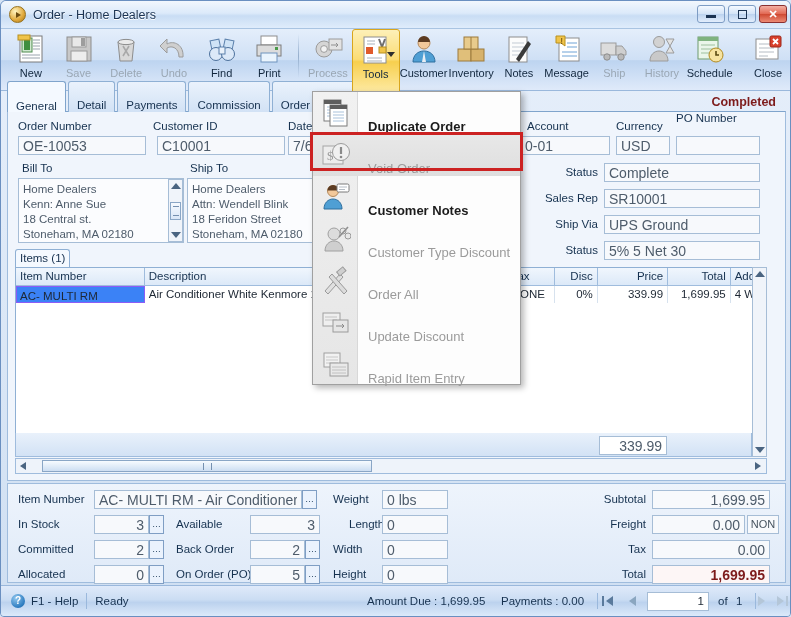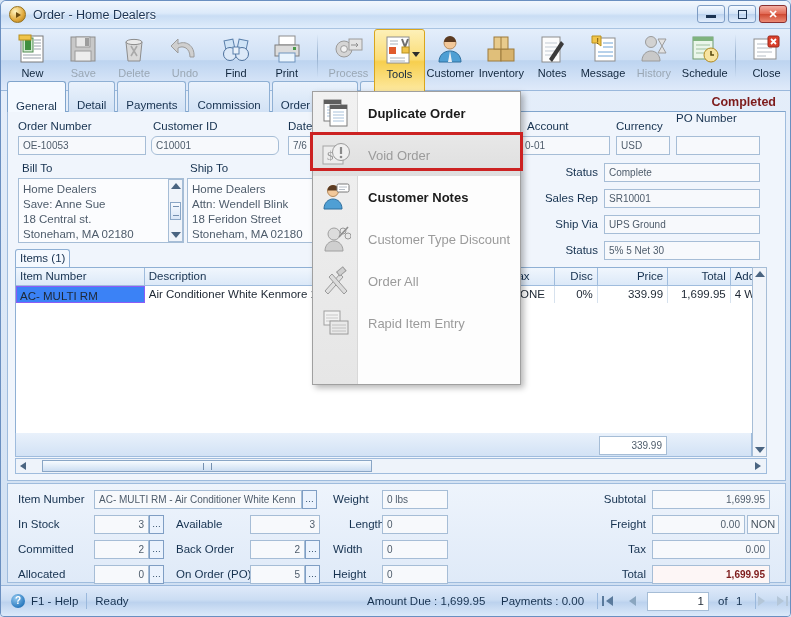--- a/index.html
+++ b/index.html
@@ -104,21 +104,21 @@
     position: absolute; right: 14px; top: 94px; font-size: 12.5px;
     font-weight: bold; color: #7d1b1b; z-index: 3;
   }
   .panel {
     position: absolute; left: 6px; top: 110px; width: 779px; height: 370px;
     background: #f0f5fc; border: 1px solid #9fbcdd; border-top: 1px solid #7fa4cc;
   }
   .lbl { font-size: 11.5px; color: #15314f; }
   .fld {
     border: 1px solid #a6bdd6; background: #fbfcfe; color: #4e5c6b;
-    font-size: 10px; padding: 2px 4px; height: 19px; line-height: 14px;
+    font-size: 14px; padding: 2px 4px; height: 19px; line-height: 14px;
     font-family: "Liberation Sans", sans-serif;
   }
   .fld.ro { background: #f7f9fc; }
   .fld.num { text-align: right; }
   .abs { position: absolute; }
   .ta {
     border: 1px solid #a6bdd6; background: #fbfcfe; color: #4e5c6b;
     font-size: 11.5px; padding: 3px 4px; line-height: 15px; overflow: hidden;
   }
   .vsb {
@@ -214,21 +214,21 @@
     position: absolute; left: 311px; top: 90px; width: 209px; height: 294px;
     background: #fdfdfd; border: 1px solid #a0a0a0;
     box-shadow: 3px 3px 6px rgba(0,0,0,0.28); z-index: 40;
   }
   .menu-gutter {
     position: absolute; left: 0; top: 0; width: 45px; height: 100%;
     background: linear-gradient(180deg,#f1f1f1 0%,#e6e6e6 100%);
     border-right: 1px solid #d8d8d8;
   }
   .menu-item {
-    position: relative; height: 42px; display: flex; align-items: center; z-index: 2;
+    position: relative; height: 42px; display: flex; align-items: flex-end; z-index: 2;
   }
   .menu-item .mi-icon {
     width: 45px; height: 42px; display: flex; align-items: center; justify-content: center;
     flex: 0 0 45px;
   }
   .menu-item .mi-lbl { font-size: 13px; color: #1b1b1b; padding-left: 10px; }
   .menu-item.dis .mi-lbl { color: #9b9b9b; }
   .menu-item.bold .mi-lbl { font-weight: bold; }
   .menu-item.hl {
     background: linear-gradient(180deg,#e8e8e8 0%,#dedede 100%);
@@ -395,20 +395,29 @@
             <line x1="16" y1="14" x2="26" y2="14"></line>
           <line x1="11" y1="19" x2="26" y2="19"></line>
             <line x1="11" y1="23" x2="26" y2="23"></line>
           </g>
         <path d="M5 3 h9 v10 l-4 -3 h-5 z" fill="#f0c44a" stroke="#b8901f"></path>
         <text x="9.5" y="11" font-size="9" fill="#5b3b00" font-family="sans-serif">!</text>
       </svg>
       <span class="lbl">Message</span>
     </div>
 
+    <div class="tb-item disabled">
+      <svg class="tb-icon" viewBox="0 0 32 32">
+        <rect x="3" y="10" width="15" height="12" fill="#dcdcdc" stroke="#9b9b9b"></rect>
+        <path d="M18 13 h6 l4 5 v4 h-10 z" fill="#cfcfcf" stroke="#9b9b9b"></path>
+        <circle cx="9" cy="24" r="3.2" fill="#b9b9b9" stroke="#8d8d8d"></circle>
+        <circle cx="23" cy="24" r="3.2" fill="#b9b9b9" stroke="#8d8d8d"></circle>
+      </svg>
+      <span class="lbl">Ship</span>
+    </div>
 
     <div class="tb-item disabled">
       <svg class="tb-icon" viewBox="0 0 32 32">
         <circle cx="13" cy="9" r="5.5" fill="#d2d2d2" stroke="#9b9b9b"></circle>
         <path d="M4 28 c0 -6 4 -10 9 -10 s9 4 9 10 z" fill="#c9c9c9" stroke="#9b9b9b"></path>
         <path d="M20 6 h8 l-4 7 l4 7 h-8 l4 -7 z" fill="#e2e2e2" stroke="#9b9b9b"></path>
       </svg>
       <span class="lbl">History</span>
     </div>
 
@@ -458,32 +467,32 @@
   <div class="panel">
 
     <div class="abs lbl" style="left:10px;top:8px;">Order Number</div>
     <div class="abs lbl" style="left:145px;top:8px;">Customer ID</div>
     <div class="abs lbl" style="left:280px;top:8px;">Date</div>
     <div class="abs lbl" style="left:519px;top:8px;">Account</div>
     <div class="abs lbl" style="left:608px;top:8px;">Currency</div>
     <div class="abs lbl" style="left:668px;top:0;">PO Number</div>
 
     <input class="abs fld ro" style="left: 10px; top: 24px; width: 128px;" readonly="" value="OE-10053">
-    <input class="abs fld ro" style="left: 143px; top: 24px; width: 128px; border-radius: 6px;" readonly="" value="C10001">
+    <input class="abs fld ro" style="left: 149px; top: 24px; width: 128px;" readonly="" value="C10001">
     <input class="abs fld ro" style="left: 280px; top: 24px; width: 110px;" readonly="" value="7/6">
     <input class="abs fld ro" style="left: 512px; top: 24px; width: 90px;" readonly="" value="0-01">
     <input class="abs fld ro" style="left: 608px; top: 24px; width: 54px;" readonly="" value="USD">
     <input class="abs fld ro" style="left: 668px; top: 24px; width: 84px;" readonly="" value="">
 
     <div class="abs lbl" style="left:14px;top:50px;">Bill To</div>
     <div class="abs lbl" style="left:182px;top:50px;">Ship To</div>
 
     <div class="abs ta" style="left:10px;top:66px;width:166px;height:65px;">
       <div>Home Dealers</div>
-      <div>Save: Anne Sue</div>
+      <div>Kenn: Anne Sue</div>
       <div>18 Central st.</div>
       <div>Stoneham, MA 02180</div>
     </div>
     <div class="vsb" style="left:160px;top:67px;height:63px;">
       <div class="sb-arrow sb-up"></div>
       <div class="sb-thumb"></div>
       <div class="sb-arrow sb-dn"></div>
     </div>
 
     <div class="abs ta" style="left:179px;top:66px;width:166px;height:65px;">
@@ -707,20 +716,34 @@
       <div class="mi-icon">
         <svg width="30" height="30" viewBox="0 0 30 30">
           <path d="M4 25 L19 8 l3 3 L7 28 Z" fill="#e0e0e0" stroke="#9a9a9a"></path>
           <path d="M26 25 L11 8 l-3 3 L23 28 Z" fill="#dcdcdc" stroke="#9a9a9a"></path>
           <rect x="16" y="3" width="8" height="5" fill="#cfcfcf" stroke="#9a9a9a" transform="rotate(-40 20 5)"></rect>
         </svg>
       </div>
       <div class="mi-lbl">Order All</div>
     </div>
 
+    <div class="menu-item dis">
+      <div class="mi-icon">
+        <svg width="30" height="30" viewBox="0 0 30 30">
+          <rect x="2" y="5" width="17" height="13" fill="#efefef" stroke="#a0a0a0"></rect>
+          <g stroke="#c3c3c3">
+              <line x1="4" y1="9" x2="16" y2="9"></line>
+              <line x1="4" y1="12" x2="16" y2="12"></line>
+            </g>
+          <rect x="12" y="12" width="15" height="12" fill="#e6e6e6" stroke="#9a9a9a"></rect>
+          <path d="M15 18 h8 l-2 -2 M23 18 l-2 2" stroke="#8a8a8a" fill="none"></path>
+        </svg>
+      </div>
+      <div class="mi-lbl">Update Discount</div>
+    </div>
 
     <div class="menu-item dis">
       <div class="mi-icon">
         <svg width="30" height="30" viewBox="0 0 30 30">
           <rect x="3" y="3" width="16" height="14" fill="#f2f2f2" stroke="#a0a0a0"></rect>
           <g stroke="#c8c8c8">
               <line x1="5" y1="7" x2="17" y2="7"></line>
               <line x1="5" y1="10" x2="17" y2="10"></line>
               <line x1="5" y1="13" x2="17" y2="13"></line>
             </g>

